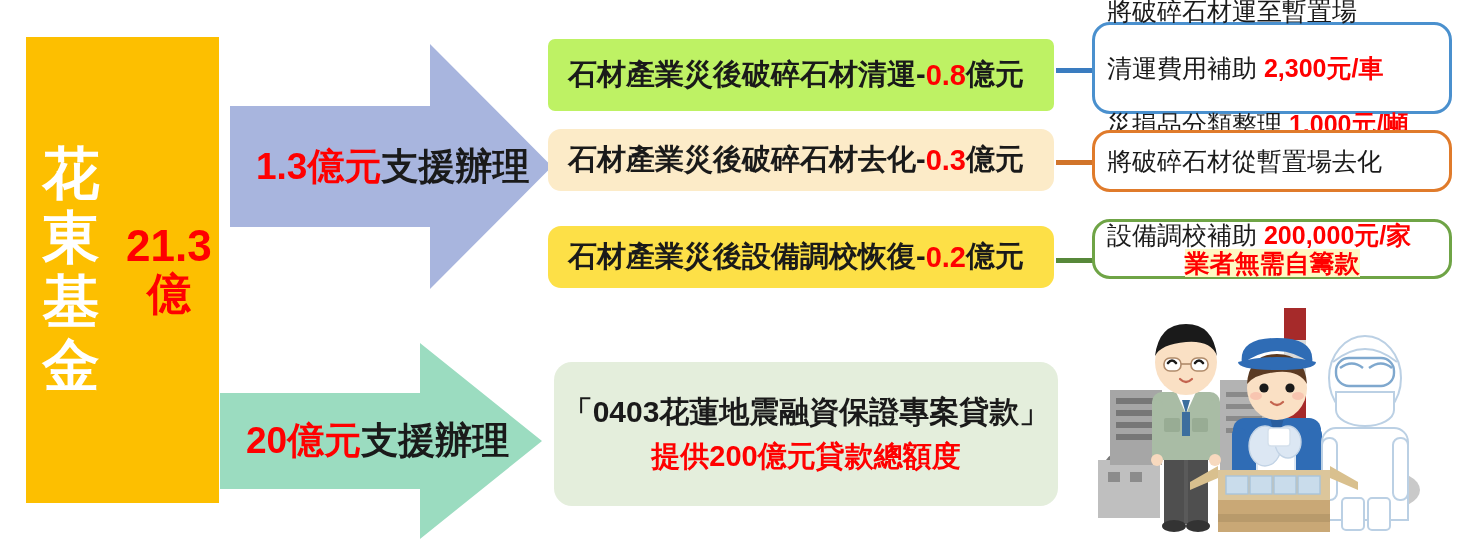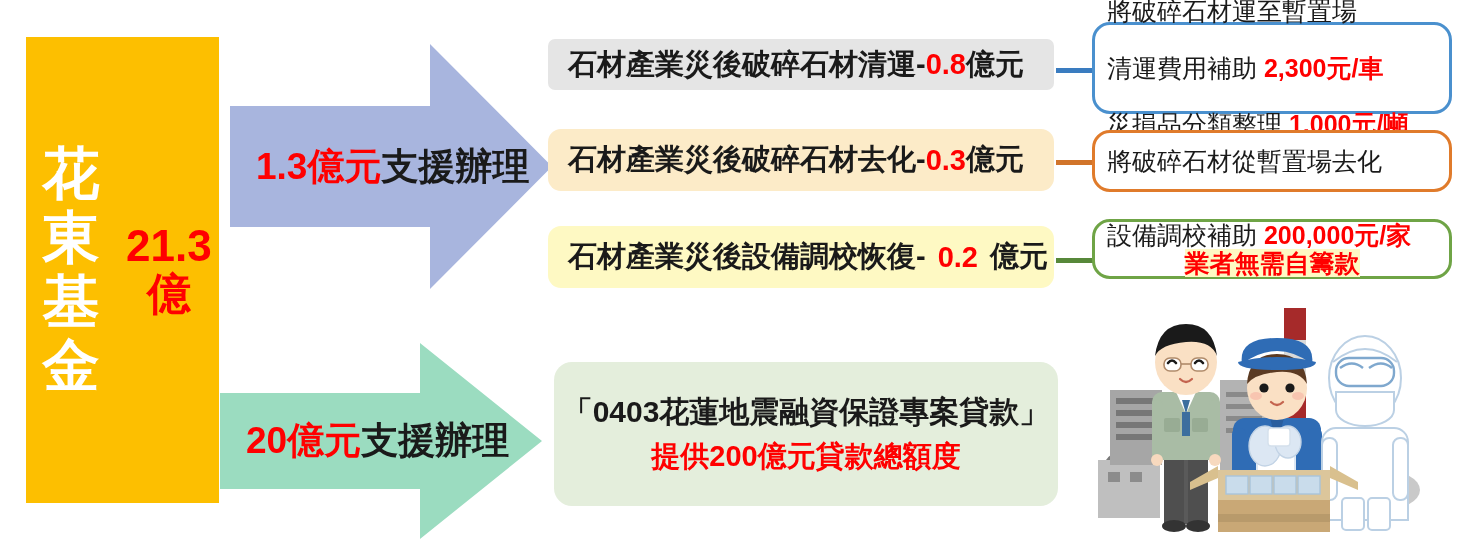--- a/index.html
+++ b/index.html
@@ -98,37 +98,37 @@
     align-items: center;
     box-sizing: border-box;
     padding-left: 20px;
     border-radius: 9px;
     font-size: 29px;
     font-weight: bold;
     color: #1a1a1a;
     white-space: nowrap;
   }
   #item-bar-0 {
-    top: 39px; height: 51px;
-    background: #e5e5e5;
+    top: 39px; height: 72px;
+    background: #bef264;
     border-radius: 7px;
   }
   #item-bar-1 {
     top: 129px; height: 62px;
     background: #FCEBC8;
     border-radius: 13px;
   }
   #item-bar-2 {
     top: 226px; height: 62px;
     background: #7DC242;
     background: #86C council;
     background: #85C544;
     border-radius: 13px;
   }
-  #item-bar-2 { background: #fef9c3; gap: 12px; }
+  #item-bar-2 { background: #fde047; }
 
   
   .connector {
     position: absolute;
     height: 5px;
     width: 38px;
   }
   #connector-0 { left: 1056px; top: 68px;  background: #3A7CC0; }
   #connector-1 { left: 1056px; top: 160px; background: #D1742A; }
   #connector-2 { left: 1056px; top: 258px; background: #57883A; }

